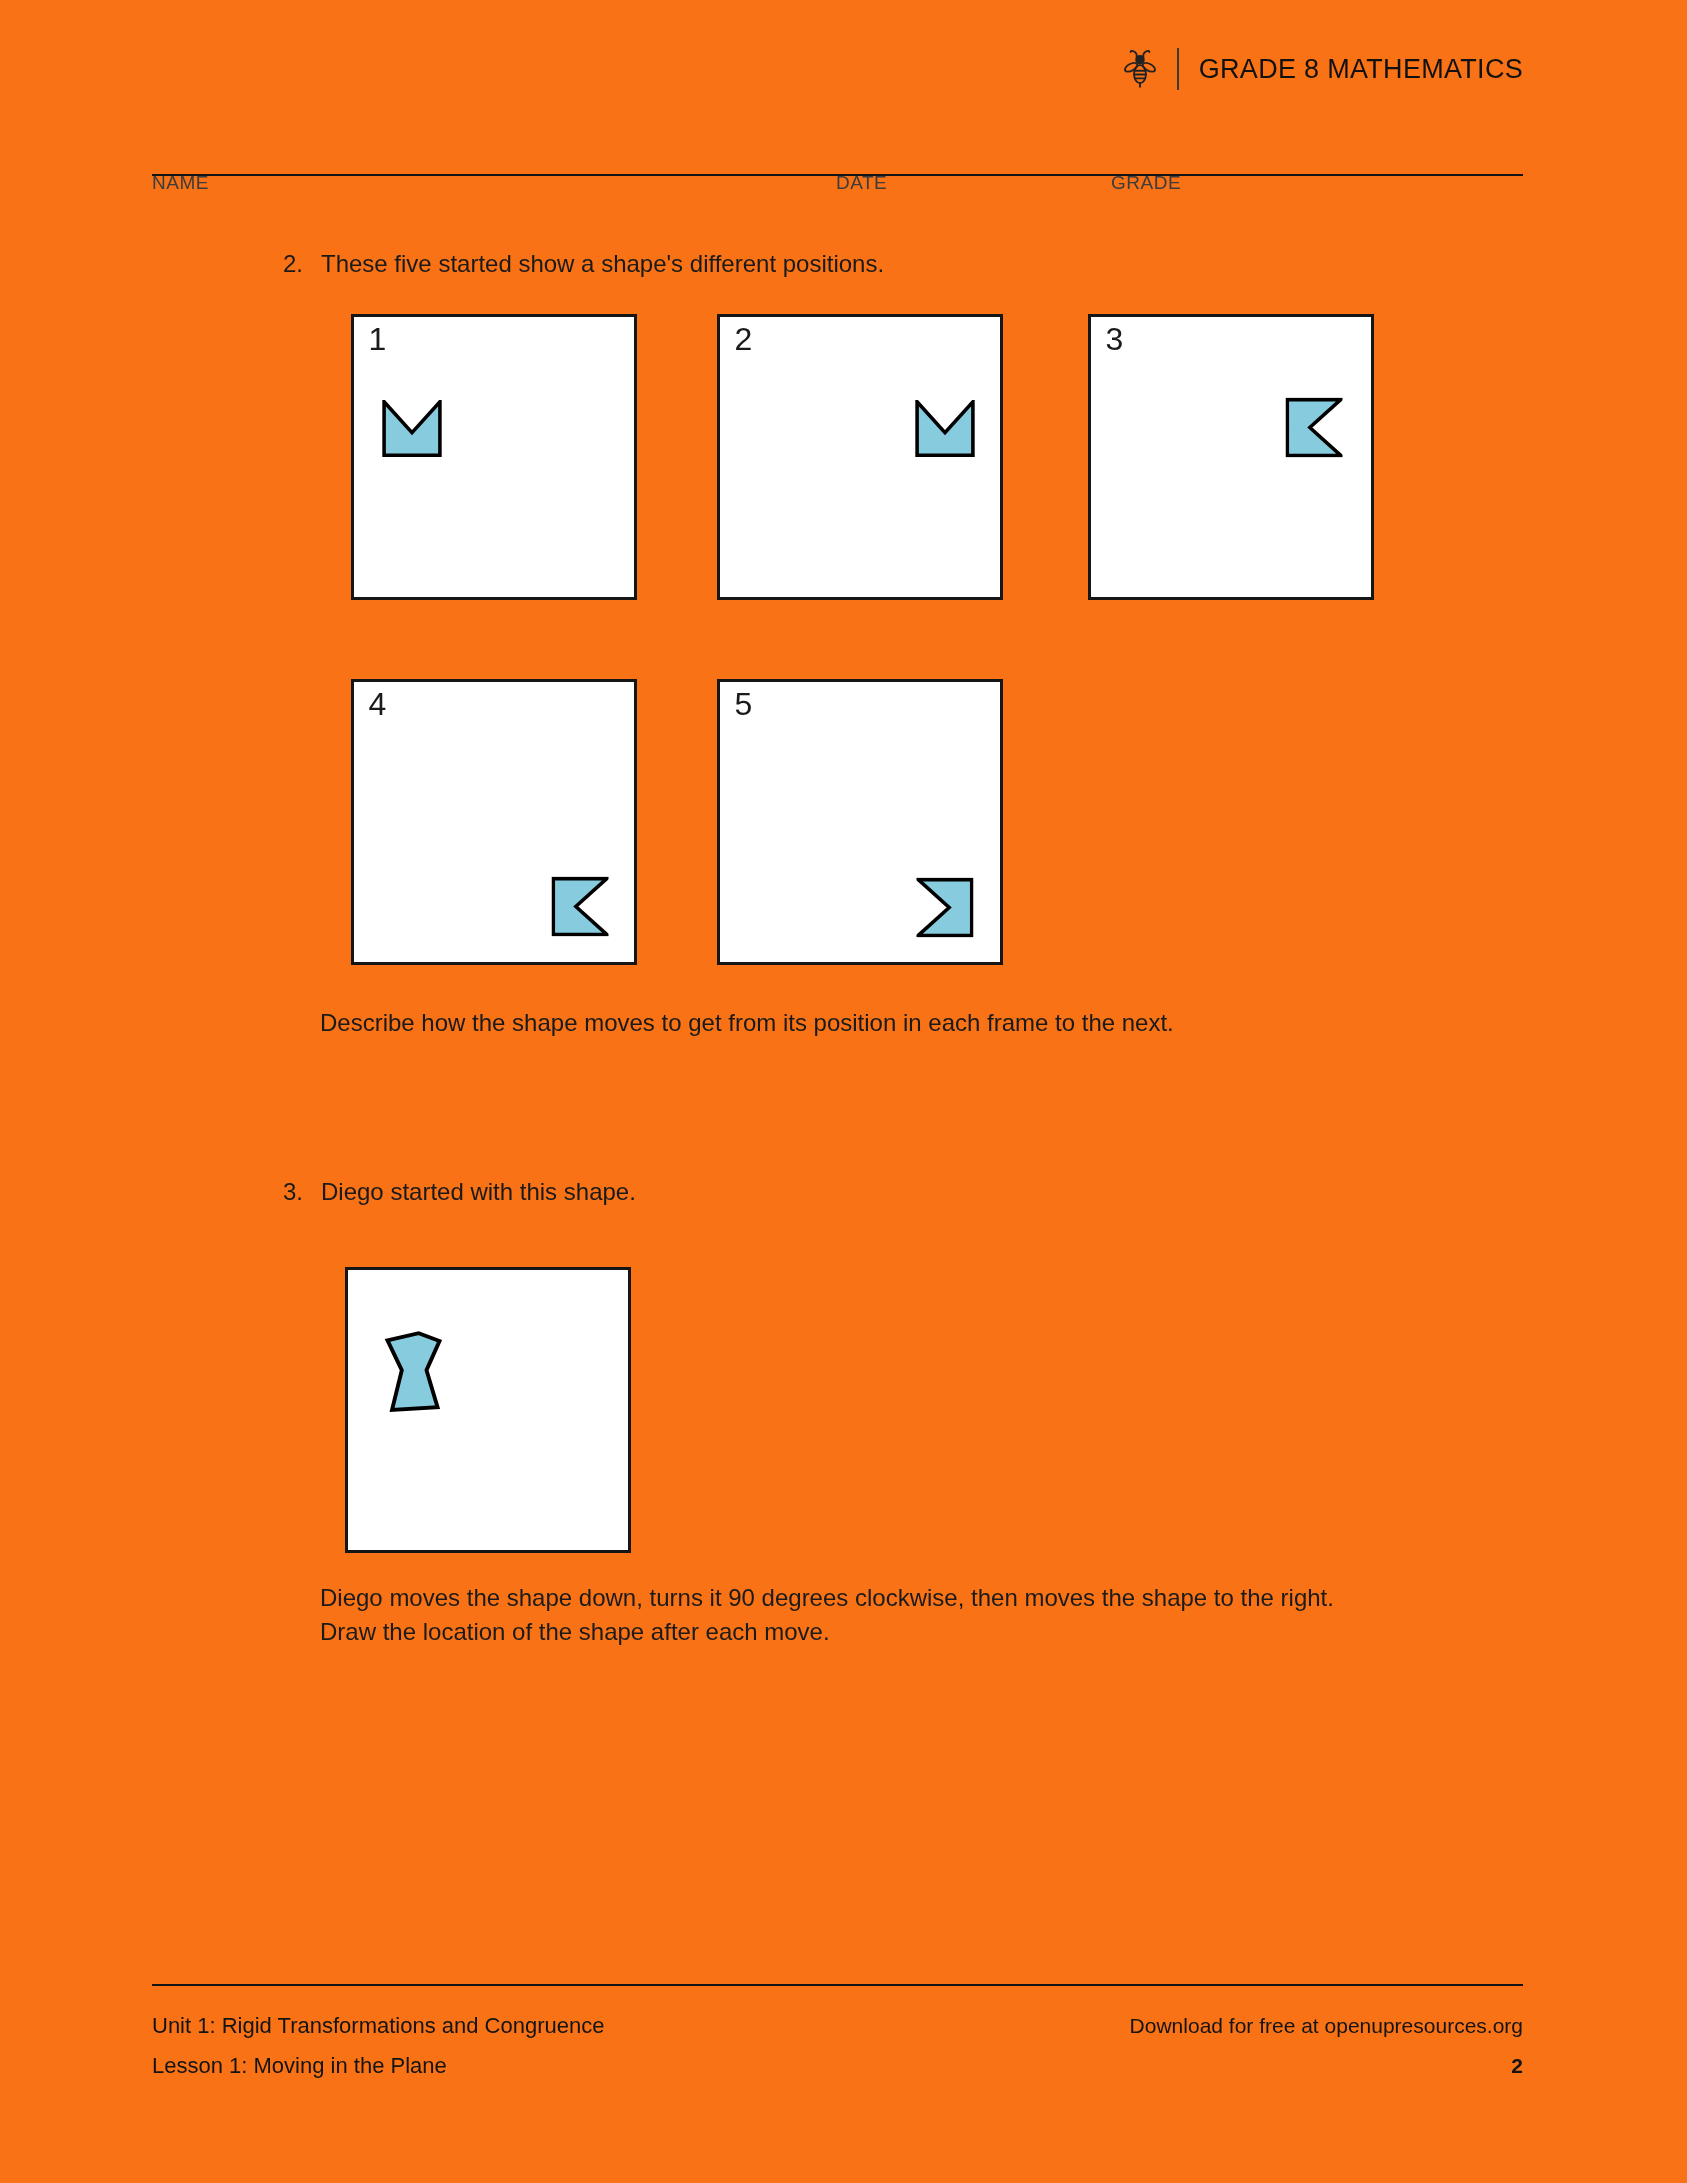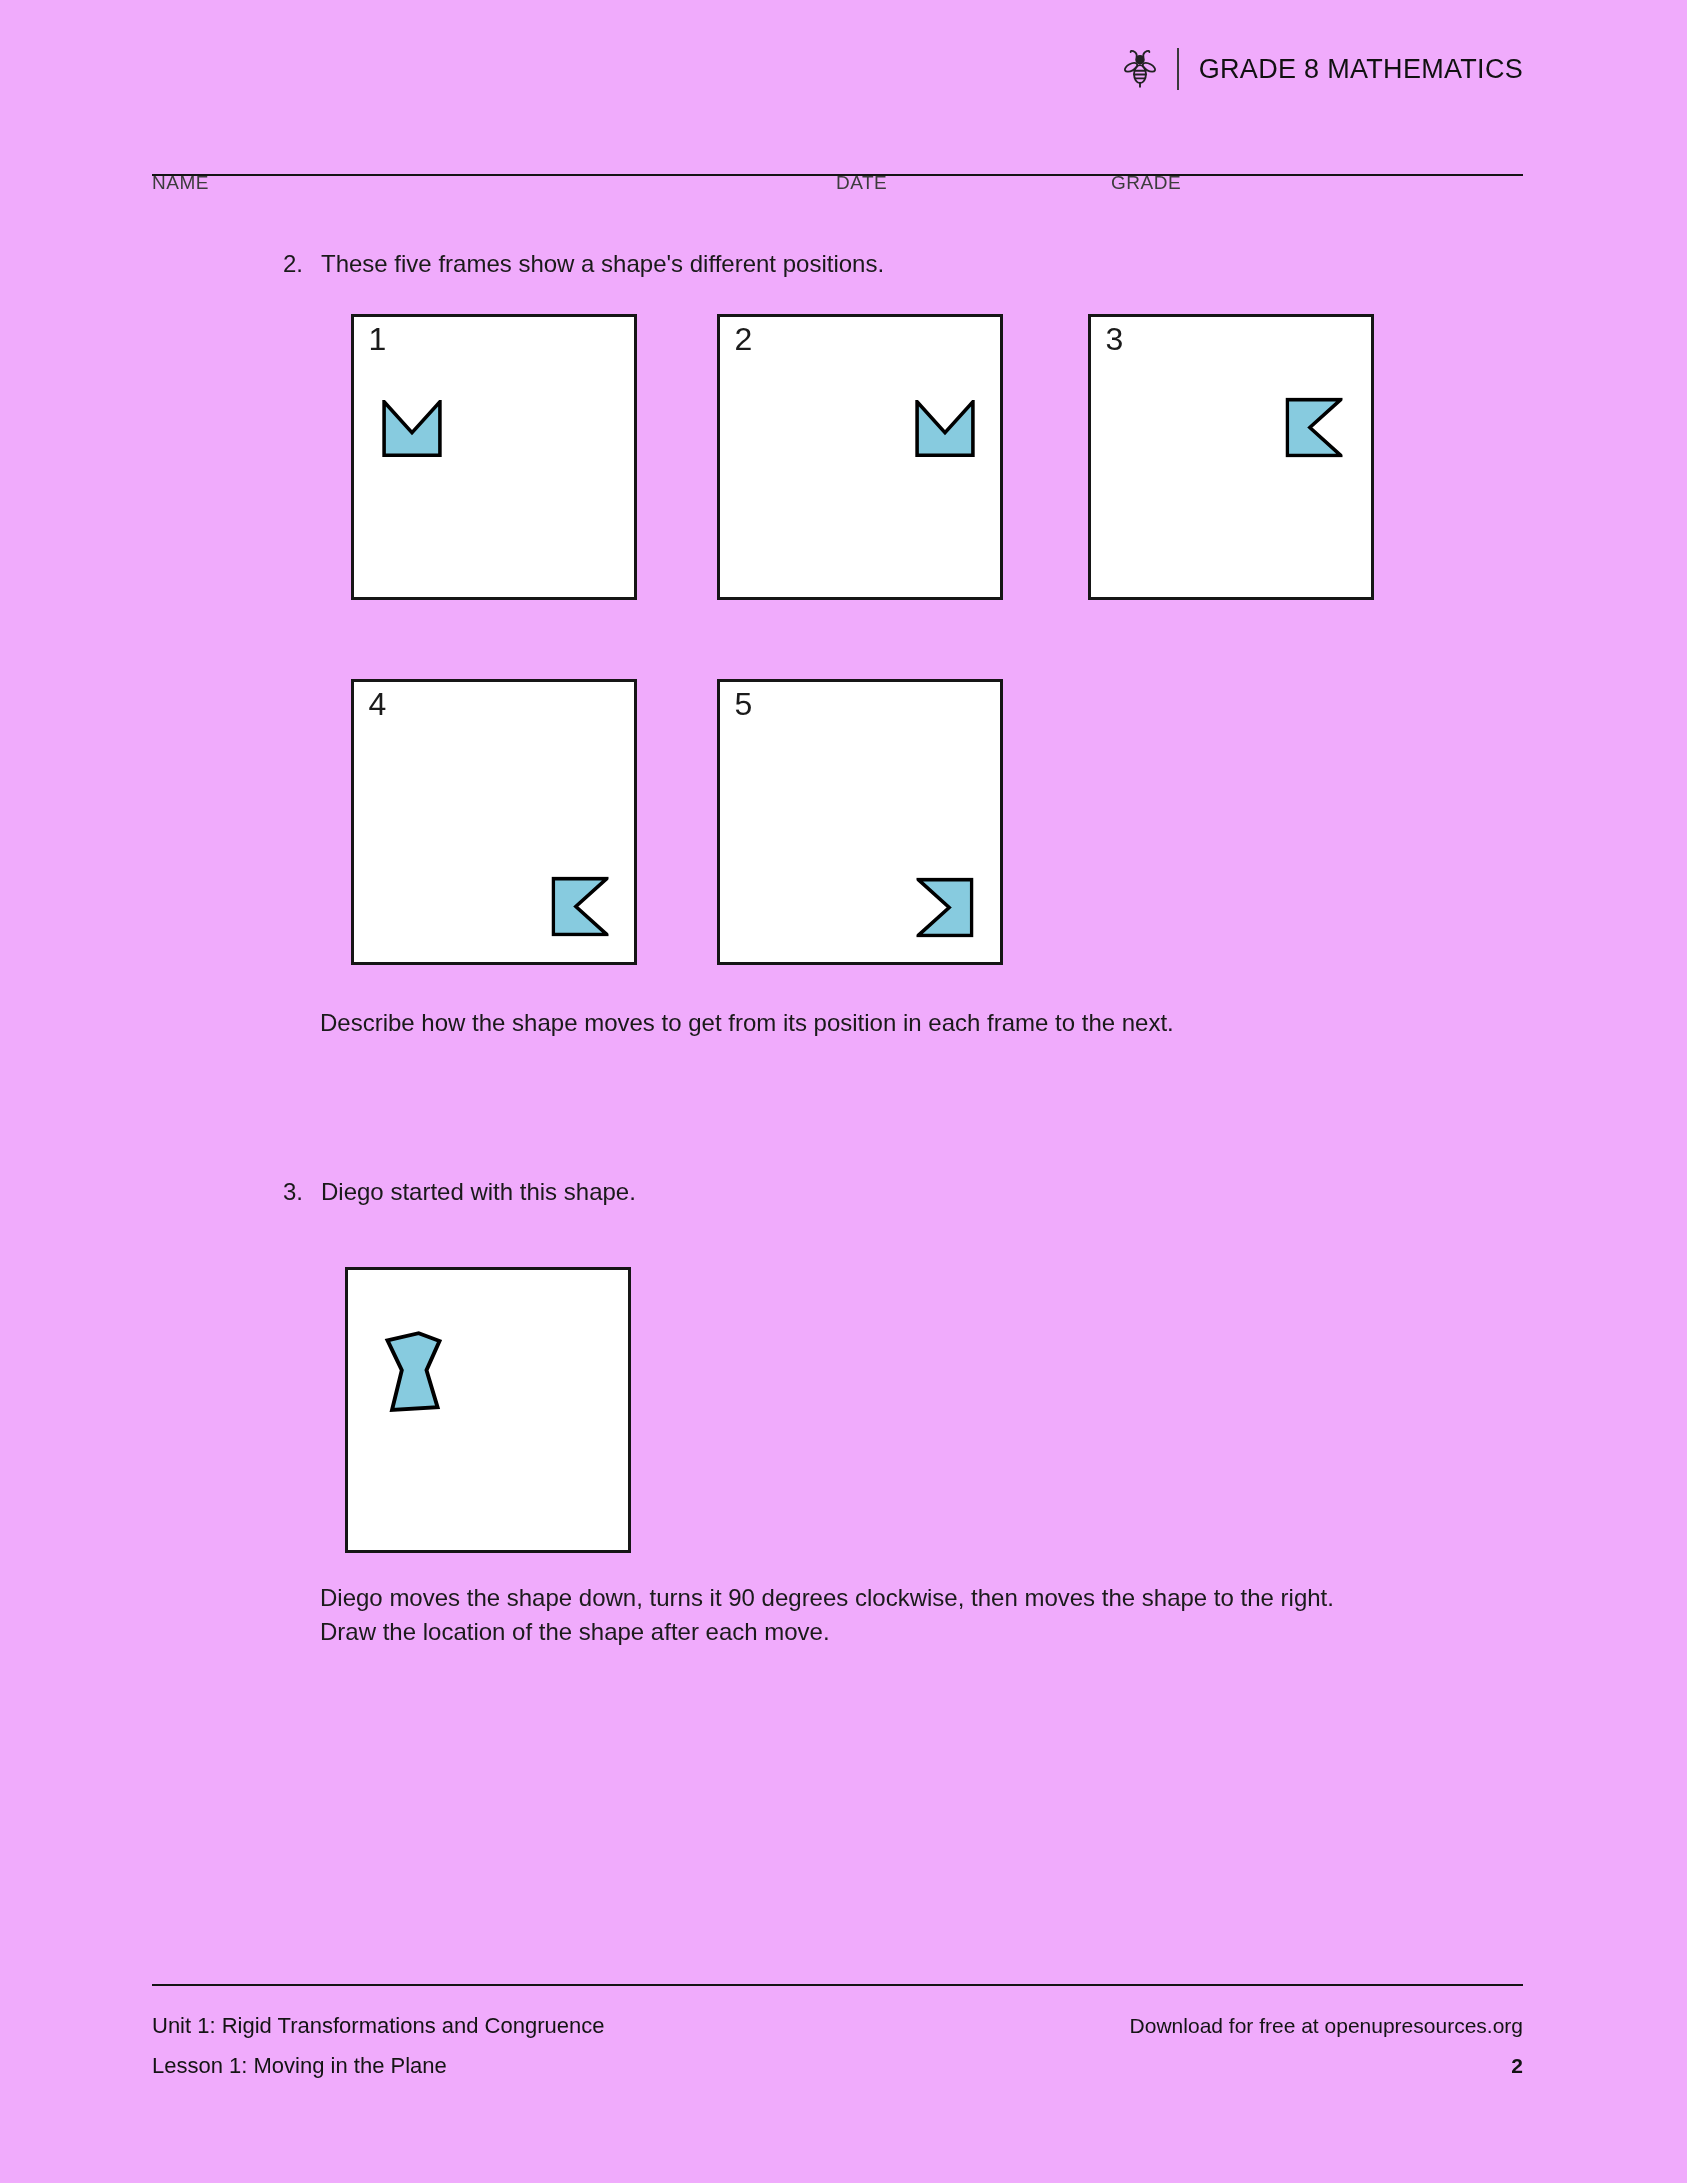--- a/index.html
+++ b/index.html
@@ -1,20 +1,20 @@
 <!DOCTYPE html>
 <html style="font-size:10.6px"><head>
 <meta charset="utf-8">
 <style>
   html, body { margin: 0; padding: 0; background: #e8e8e8; }
   .page {
     position: relative;
     width: 1687px;
     height: 2183px;
-    background: #f0abfc;
+    background: #f97316;
     font-family: "Liberation Sans", sans-serif;
     color: #1a1a1a;
     overflow: hidden;
   }
 
   
   .header {
     position: absolute;
     top: 40px;
     right: 164px;
@@ -133,21 +133,21 @@
     <div class="divider"></div>
     <div class="brand">GRADE 8 MATHEMATICS</div>
   </div>
 
   <div class="rule" style="top:174px;"></div>
   <div class="field-label" style="left:152px;">NAME</div>
   <div class="field-label" style="left:836px;">DATE</div>
   <div class="field-label" style="left:1111px;">GRADE</div>
 
   <div class="qnum" style="left:283px; top:250px;">2.</div>
-  <div class="qtext" style="left:321px; top:250px;">These five frames show a shape's different positions.</div>
+  <div class="qtext" style="left:321px; top:250px;">These five started show a shape's different positions.</div>
 
   <div class="frame" style="left:351px; top:314px;">
     <div class="frame-label">1</div>
     <div class="shape-wrap" style="left:28px; top:83px;">
       <svg width="60" height="57" viewBox="0 0 100 96">
         <polygon points="3,3 50,55 97,3 97,93 3,93" fill="#87cbdf"></polygon>
       </svg>
     </div>
   </div>
 

